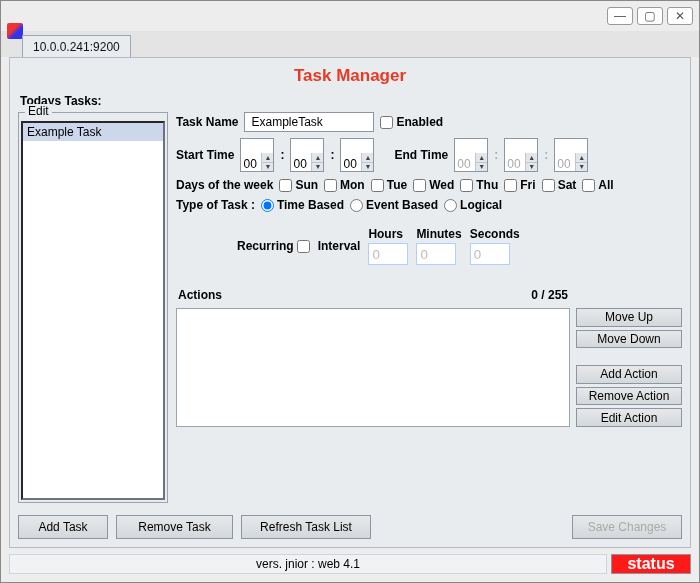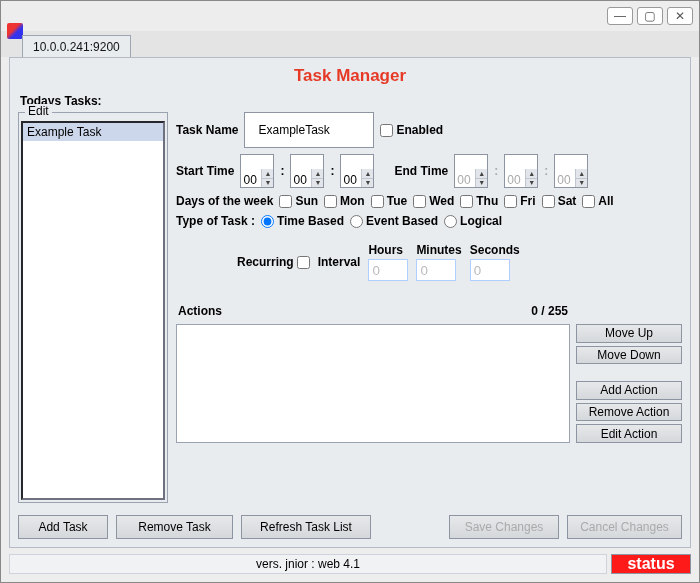--- a/index.html
+++ b/index.html
@@ -120,22 +120,22 @@
     display: flex;
     flex-direction: column;
     gap: 6px;
     min-height: 0;
   }
   .row { display: flex; align-items: center; gap: 6px; flex-wrap: wrap; }
   .lbl { font-weight: bold; }
   .txt {
     border: 1px solid #8c95a1;
     background: #fff;
-    height: 36px;
-    padding: 0 13px;
+    height: 20px;
+    padding: 0 6px;
     font-size: 12px;
   }
   .spin {
     display: inline-flex;
     align-items: flex-end;
     border: 1px solid #8c95a1;
     background: #fff;
     height: 34px;
   }
   .spin.disabled { color: #aaa; }
@@ -441,21 +441,20 @@
 
       </div>
     </div>
 
     <div class="bottom-bar">
       <button class="btn" style="width:90px">Add Task</button>
       <button class="btn" style="width:117px">Remove Task</button>
       <button class="btn" style="width:130px">Refresh Task List</button>
       <span class="spacer"></span>
       <button class="btn disabled" style="width:110px">Save Changes</button>
-      <button class="btn disabled" style="width:115px">Cancel Changes</button>
     </div>
   </div>
 
   <div class="status-row">
     <div class="status-left">vers. jnior  : web 4.1</div>
     <div class="status-led">status</div>
   </div>
 </div>
 
 </body></html>

